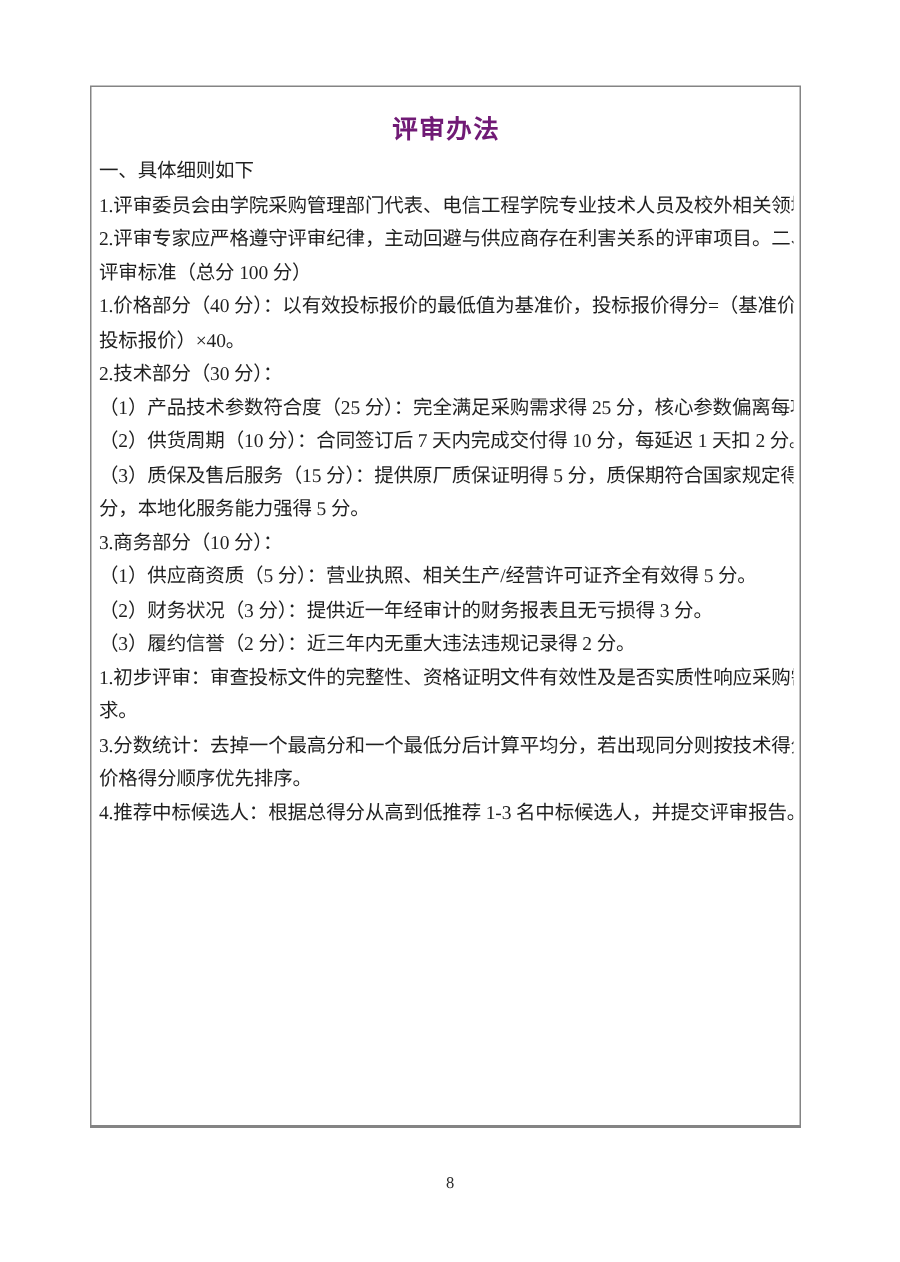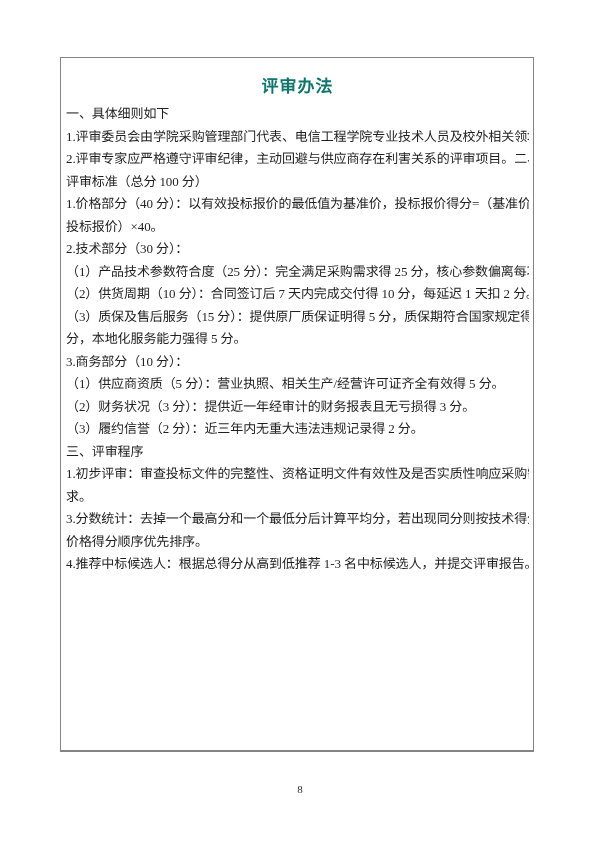--- a/index.html
+++ b/index.html
@@ -30,21 +30,21 @@
   .doc-inner {
     padding: 18px 4px 0 5px;
   }
   .doc-title {
     margin: 0 0 5px 0;
     text-align: center;
     font-size: 17px;
     line-height: 22px;
     font-weight: bold;
     letter-spacing: 1px;
-    color: #0f766e;
+    color: #701a75;
   }
   .doc-line {
     font-size: 13px;
     line-height: 22.5px;
     height: 22.5px;
     letter-spacing: -0.1px;
     white-space: nowrap;
     overflow: hidden;
     color: #1f1f1f;
   }
@@ -74,21 +74,20 @@
       <div class="doc-line">投标报价）×40。</div>
       <div class="doc-line">2.技术部分（30 分）：</div>
       <div class="doc-line">（1）产品技术参数符合度（25 分）：完全满足采购需求得 25 分，核心参数偏离每项</div>
       <div class="doc-line">（2）供货周期（10 分）：合同签订后 7 天内完成交付得 10 分，每延迟 1 天扣 2 分。</div>
       <div class="doc-line">（3）质保及售后服务（15 分）：提供原厂质保证明得 5 分，质保期符合国家规定得 5</div>
       <div class="doc-line">分，本地化服务能力强得 5 分。</div>
       <div class="doc-line">3.商务部分（10 分）：</div>
       <div class="doc-line">（1）供应商资质（5 分）：营业执照、相关生产/经营许可证齐全有效得 5 分。</div>
       <div class="doc-line">（2）财务状况（3 分）：提供近一年经审计的财务报表且无亏损得 3 分。</div>
       <div class="doc-line">（3）履约信誉（2 分）：近三年内无重大违法违规记录得 2 分。</div>
-      <div class="doc-line">三、评审程序</div>
       <div class="doc-line">1.初步评审：审查投标文件的完整性、资格证明文件有效性及是否实质性响应采购需</div>
       <div class="doc-line">求。</div>
       <div class="doc-line">3.分数统计：去掉一个最高分和一个最低分后计算平均分，若出现同分则按技术得分、</div>
       <div class="doc-line">价格得分顺序优先排序。</div>
       <div class="doc-line">4.推荐中标候选人：根据总得分从高到低推荐 1-3 名中标候选人，并提交评审报告。</div>
     </div>
   </div>
   <div class="page-num">8</div>
 </div>
 

